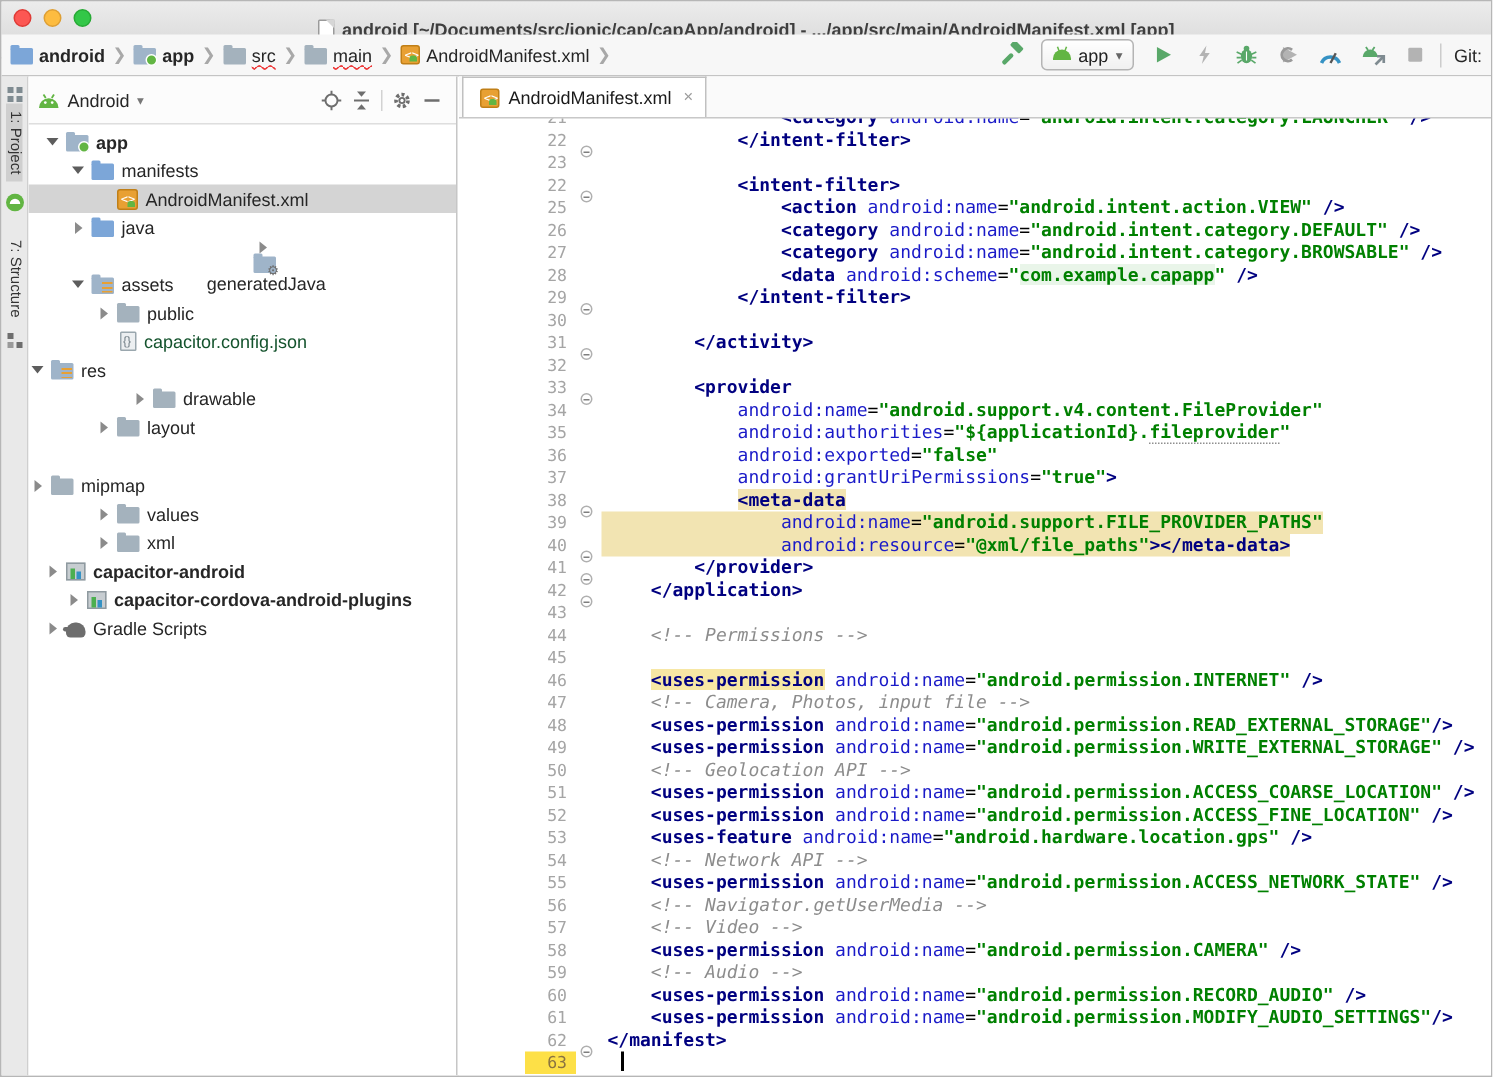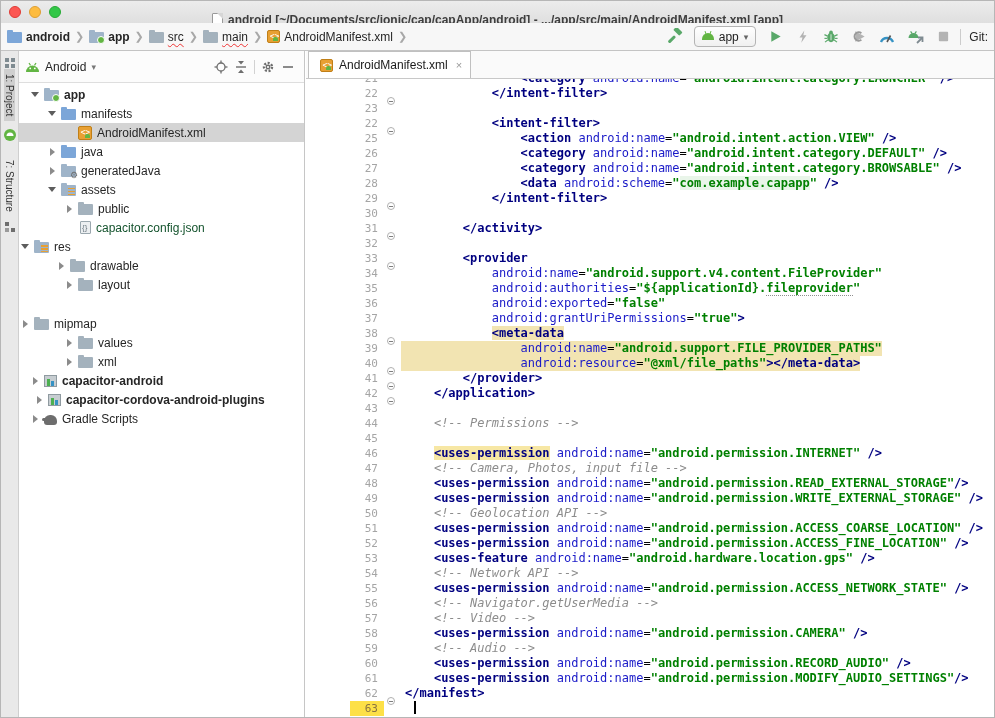--- a/index.html
+++ b/index.html
@@ -336,21 +336,21 @@
           <span class="mi mi-manifest" style="width: 14px; height: 14px;"></span>
           <span class="tree-lbl">AndroidManifest.xml</span>
         </div>
         <div class="tree-row" style="padding-left: 27px;">
           <span class="arrow">
             <span class="arr-r"></span>
           </span>
           <span class="mi mi-folder blue"></span>
           <span class="tree-lbl">java</span>
         </div>
-        <div class="tree-row" style="padding-left: 27px;">
+        <div class="tree-row" style="padding-left: 27px; flex-direction: column;">
           <span class="arrow">
             <span class="arr-r"></span>
           </span>
           <span class="mi mi-folder gen"></span>
           <span class="tree-lbl">generatedJava</span>
         </div>
         <div class="tree-row" style="padding-left: 27px;">
           <span class="arrow">
             <span class="arr-d"></span>
           </span>
@@ -369,21 +369,21 @@
           <span class="mi mi-json"></span>
           <span class="tree-lbl" style="color: #14532d;">capacitor.config.json</span>
         </div>
         <div class="tree-row" style="">
           <span class="arrow">
             <span class="arr-d"></span>
           </span>
           <span class="mi mi-folder res"></span>
           <span class="tree-lbl">res</span>
         </div>
-        <div class="tree-row" style="padding-left: 36px;">
+        <div class="tree-row" style="padding-left: 68px;">
           <span class="arrow">
             <span class="arr-r"></span>
           </span>
           <span class="mi mi-folder gray"></span>
           <span class="tree-lbl">drawable</span>
         </div>
         <div class="tree-row" style="padding-left: 44px;">
           <span class="arrow">
             <span class="arr-r"></span>
           </span>
@@ -411,21 +411,21 @@
           <span class="mi mi-folder gray"></span>
           <span class="tree-lbl">xml</span>
         </div>
         <div class="tree-row" style="padding-left: 10px;">
           <span class="arrow">
             <span class="arr-r"></span>
           </span>
           <span class="mi mi-module"></span>
           <span class="tree-lbl b">capacitor-android</span>
         </div>
-        <div class="tree-row" style="padding-left: 14px;">
+        <div class="tree-row" style="padding-left: 24px;">
           <span class="arrow">
             <span class="arr-r"></span>
           </span>
           <span class="mi mi-module"></span>
           <span class="tree-lbl b">capacitor-cordova-android-plugins</span>
         </div>
         <div class="tree-row" style="padding-left: 10px;">
           <span class="arrow">
             <span class="arr-r"></span>
           </span>

